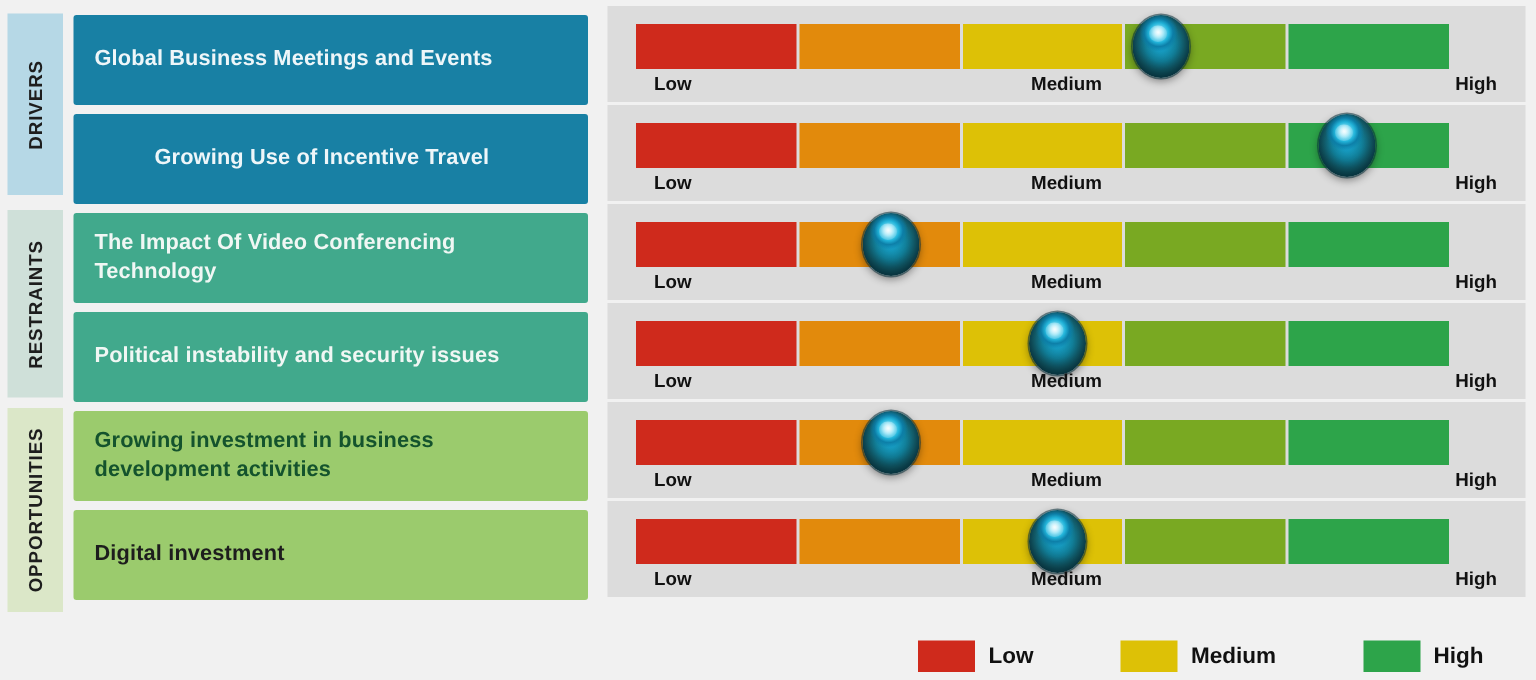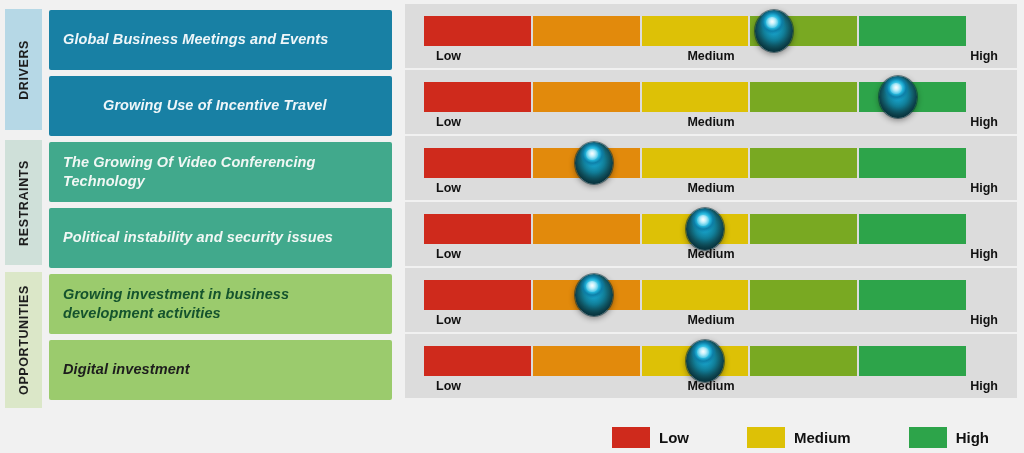--- a/index.html
+++ b/index.html
@@ -31,21 +31,20 @@
   
   .factor-card{
     position:absolute;left:49px;width:343px;
     display:flex;align-items:center;
     padding:0 14px;
     box-sizing:border-box;
     border-radius:2px;
   }
   .factor-card .txt{
     font-size:14.5px;
-    font-style:italic;
     font-weight:bold;
     line-height:1.32;
     letter-spacing:.1px;
   }
 
   
   .gauge-panel{
     position:absolute;left:405px;width:612px;
     background:#dcdcdc;
   }
@@ -121,21 +120,21 @@
   </div>
 
   <div class="factor-card" style="top:10px;height:60px;background:#1880a4;">
     <div class="txt" style="color:#eef6f9;">Global Business Meetings and Events</div>
   </div>
   <div class="factor-card" style="top:76px;height:60px;background:#1880a4;">
     <div class="txt" style="color:#eef6f9;margin-left:40px;">Growing Use of Incentive Travel</div>
   </div>
 
   <div class="factor-card" style="top:142px;height:60px;background:#41a98c;">
-    <div class="txt" style="color:#f0f7f4;max-width:270px;">The Growing Of Video Conferencing Technology</div>
+    <div class="txt" style="color:#f0f7f4;max-width:270px;">The Impact Of Video Conferencing Technology</div>
   </div>
   <div class="factor-card" style="top:208px;height:60px;background:#41a98c;">
     <div class="txt" style="color:#f0f7f4;">Political instability and security issues</div>
   </div>
 
   <div class="factor-card" style="top:274px;height:60px;background:#9bcb6d;">
     <div class="txt" style="color:#14532d;max-width:250px;">Growing investment in business development activities</div>
   </div>
   <div class="factor-card" style="top:340px;height:60px;background:#9bcb6d;">
     <div class="txt" style="color:#1d1d1d;">Digital investment</div>

